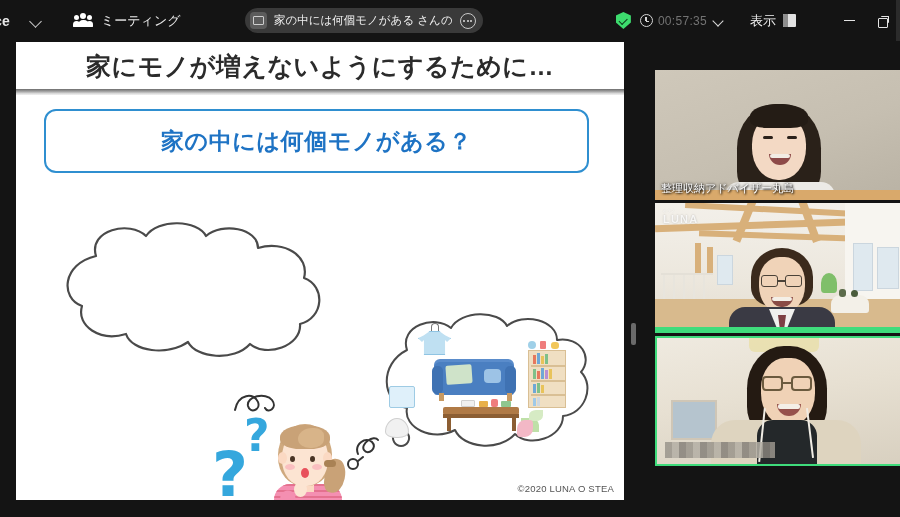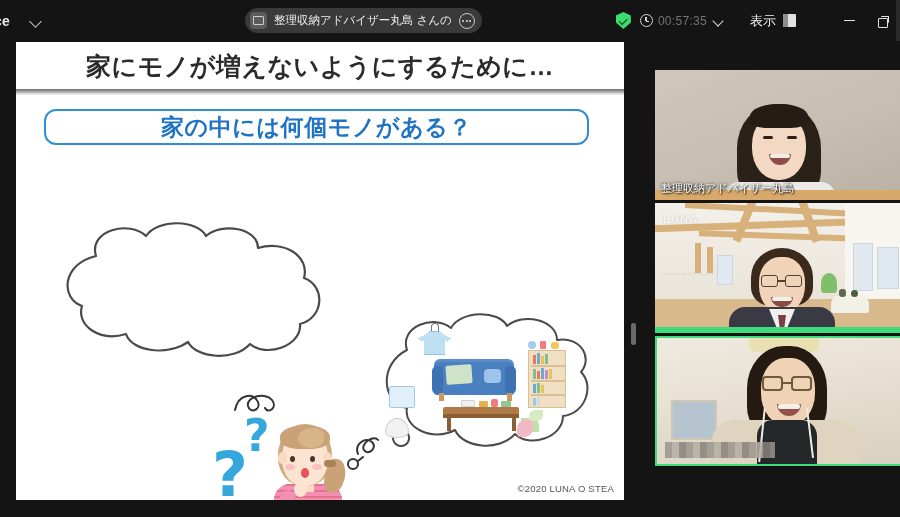--- a/index.html
+++ b/index.html
@@ -165,21 +165,21 @@
     font-size:25px; font-weight:700;
     letter-spacing:.5px;
     white-space:nowrap;
   }
   .title-rule {
     position:absolute; left:0; top:47px; width:608px; height:6px;
     background: linear-gradient(to bottom, #6e6e6e 0%, #9a9a9a 35%, #d9d9d9 75%, #f2f2f2 100%);
   }
   .q-box {
     position:absolute; left:28px; top:67px;
-    width:545px; height:36px;
+    width:545px; height:64px;
     border:2.2px solid #2f8fd0;
     border-radius:12px;
     background:#ffffff;
     display:flex; align-items:center; justify-content:center;
   }
   .q-box-text {
     color:#1e73c4; font-size:23px; font-weight:700; letter-spacing:.6px;
     white-space:nowrap;
   }
 
@@ -403,25 +403,36 @@
 </head>
 <body>
 
 <div id="app">
 
   <div class="topbar">
 
     <div class="tb-left">
       <span class="tb-account">ce</span>
       <span class="chev"></span>
+      <span class="tb-meeting">
+        <span class="people-ico">
+          <i class="h1"></i>
+            <i class="h2"></i>
+            <i class="h3"></i>
+          <i class="b1"></i>
+            <i class="b2"></i>
+            <i class="b3"></i>
+        </span>
+        <span class="tb-meeting-label">ミーティング</span>
+      </span>
     </div>
 
     <div class="tb-center">
       <span class="share-chip"></span>
-      <span class="tb-center-label">整理収納アドバイザー丸島 さんの</span>
+      <span class="tb-center-label">家の中には何個モノがある さんの</span>
       <span class="dots-btn">
         <span></span>
           <span></span>
           <span></span>
       </span>
     </div>
 
     <div class="tb-right">
       <span class="shield"></span>
       <span class="timer-group">

